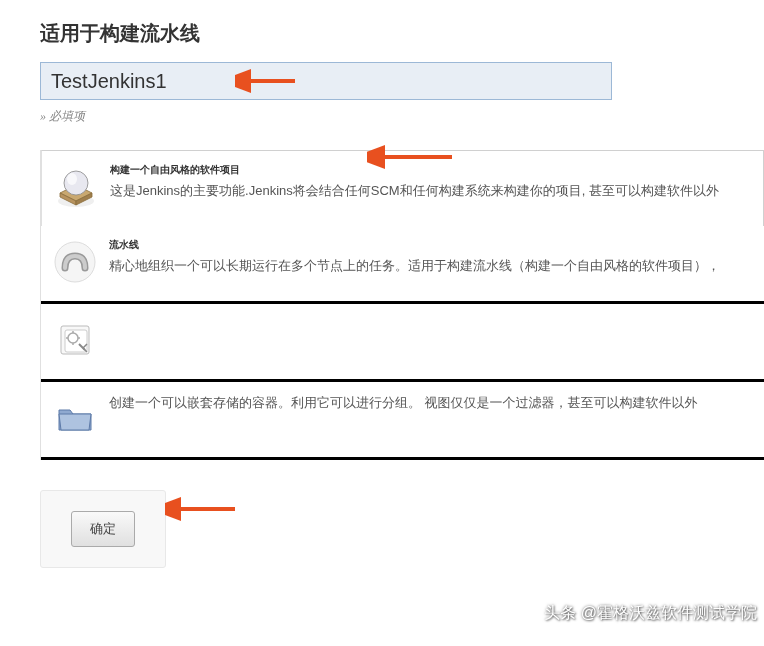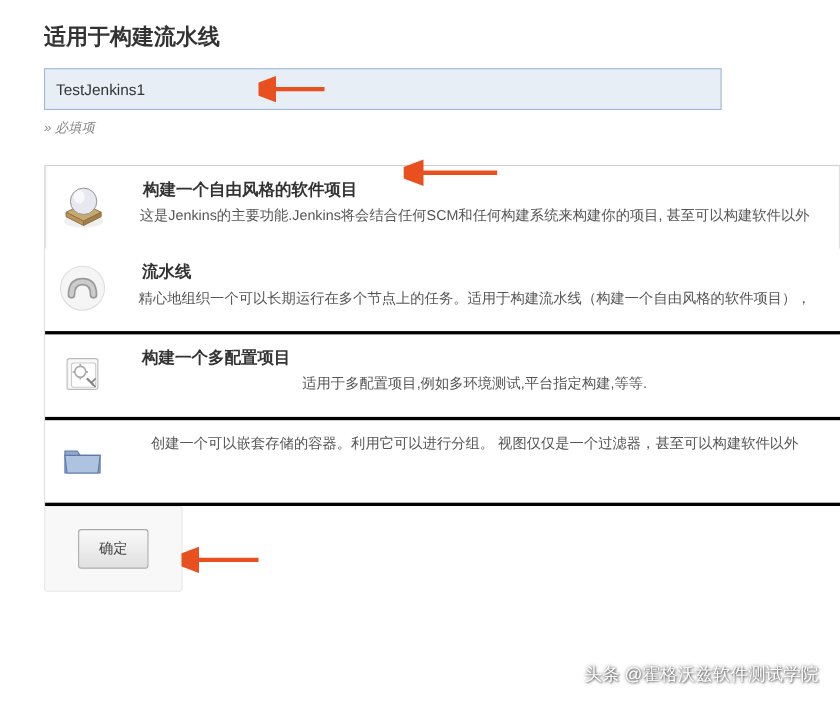--- a/index.html
+++ b/index.html
@@ -18,34 +18,35 @@
     .main-container {
       padding: 20px 0 0 40px;
     }
     .section-title {
       font-size: 20px;
       font-weight: bold;
       color: #333;
       margin-bottom: 15px;
     }
     .name-input {
-      width: 616px;
+      width: 572px;
       height: 38px;
       border: 1px solid #9cb8d6;
       background: #e8eef5;
       padding: 0 10px;
-      font-size: 14px;
+      font-size: 20px;
       color: #333;
       outline: none;
     }
     .required-hint {
       font-size: 12px;
       color: #888;
       font-style: italic;
       margin-top: 8px;
+      font-family: Liberation Serif, serif;
     }
     .items-container {
       margin-top: 25px;
       border-top: 1px solid #e0e0e0;
       border-left: 1px solid #e0e0e0;
     }
     .item-type {
       display: flex;
       padding: 12px 10px 15px 10px;
       cursor: pointer;
@@ -65,35 +66,34 @@
       margin-right: 10px;
       display: flex;
       align-items: center;
       justify-content: center;
     }
     .item-content {
       flex: 1;
       overflow: hidden;
     }
     .item-title {
-      font-size: 15px;
+      font-size: 10px;
       font-weight: bold;
       color: #333;
       margin-bottom: 5px;
       white-space: nowrap;
-      margin-left: 20px;
     }
     .item-desc {
       font-size: 13px;
       color: #555;
       white-space: nowrap;
       overflow: hidden;
-      text-align: center;
     }
     .submit-area {
+      margin-top: 30px;
       padding: 20px 30px;
       border: 1px solid #e8e8e8;
       background: #f8f8f8;
       display: inline-block;
       border-radius: 3px;
     }
     .submit-btn {
       padding: 8px 18px;
       border: 1px solid #aaa;
       background: linear-gradient(#f9f9f9, #e0e0e0);
@@ -102,21 +102,21 @@
       cursor: pointer;
       border-radius: 3px;
     }
     .arrow-annotation {
       position: absolute;
       pointer-events: none;
     }
     .watermark {
       position: absolute;
       bottom: 22px;
-      right: 20px;
+      right: 7px;
       font-size: 16px;
       color: #fff;
       text-shadow: 0 0 3px rgba(0,0,0,0.6), 1px 1px 2px rgba(0,0,0,0.5);
       font-weight: 500;
     }
   </style>
 </head>
 <body>
 
 <div class="main-container">
@@ -181,24 +181,20 @@
       <div class="item-icon">
         <svg width="44" height="44" viewBox="0 0 44 44">
           <rect x="8" y="8" width="28" height="28" rx="2" fill="#f8f8f8" stroke="#bbb"></rect>
           <rect x="12" y="12" width="22" height="22" rx="2" fill="#fff" stroke="#ccc"></rect>
           <circle cx="20" cy="20" r="5" fill="none" stroke="#aaa" stroke-width="1.5"></circle>
           <path d="M 20 13 L 20 15 M 20 25 L 20 27 M 13 20 L 15 20 M 25 20 L 27 20" stroke="#aaa" stroke-width="1.5"></path>
           <path d="M 26 26 L 32 32" stroke="#888" stroke-width="2"></path>
           <path d="M 30 30 L 34 26 M 30 30 L 34 34" stroke="#888" stroke-width="1.5"></path>
         </svg>
       </div>
-      <div class="item-content">
-        <div class="item-title">构建一个多配置项目</div>
-        <div class="item-desc">适用于多配置项目,例如多环境测试,平台指定构建,等等.</div>
-      </div>
     </div>
 
     <div class="item-type">
       <div class="item-icon">
         <svg width="44" height="44" viewBox="0 0 44 44">
           <path d="M 6 14 L 6 34 L 38 34 L 38 18 L 20 18 L 17 14 Z" fill="#8fa9d0" stroke="#5d7aa8"></path>
           <path d="M 6 18 L 38 18 L 36 34 L 8 34 Z" fill="#aec3e0" stroke="#5d7aa8"></path>
         </svg>
       </div>
       <div class="item-content">

